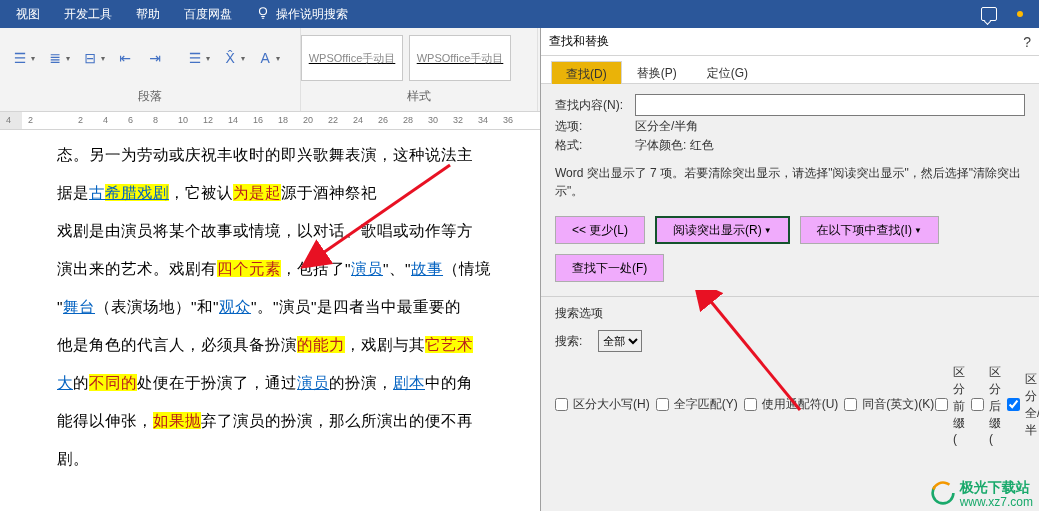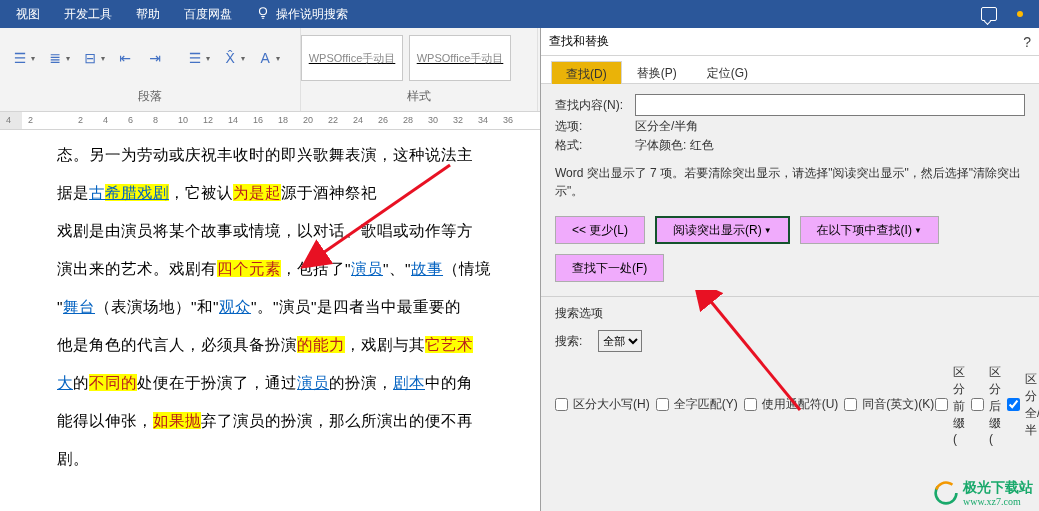--- a/index.html
+++ b/index.html
@@ -66,21 +66,21 @@
   .checks-col { display:flex; gap:6px;}
   .checks-col.left { flex:0 0 380px;}
   .chk { display:flex; align-items:center; gap:5px; font-size:12px;}
   .chk input { width:13px; height:13px;}
   .tri-d { font-size:8px; margin-left:2px;}
 
   
   .watermark { position:absolute; right:6px; bottom:4px; display:flex; align-items:center; gap:4px; font-size:14px;}
   .watermark .logo { width:26px;height:26px; }
   .watermark .t1 { color:#19A96B; font-weight:bold;}
-  .watermark .t2 { color:#19A96B; font-size:10px; display:block; line-height:10px;font-family:Liberation Serif, serif;}
+  .watermark .t2 { color:#19A96B; font-size:12px; display:block; line-height:10px;}
 </style>
 </head>
 <body>
 
 <div class="menubar">
   <span class="menu-item">视图</span>
   <span class="menu-item">开发工具</span>
   <span class="menu-item">帮助</span>
   <span class="menu-item">百度网盘</span>
   <span class="lightbulb">

